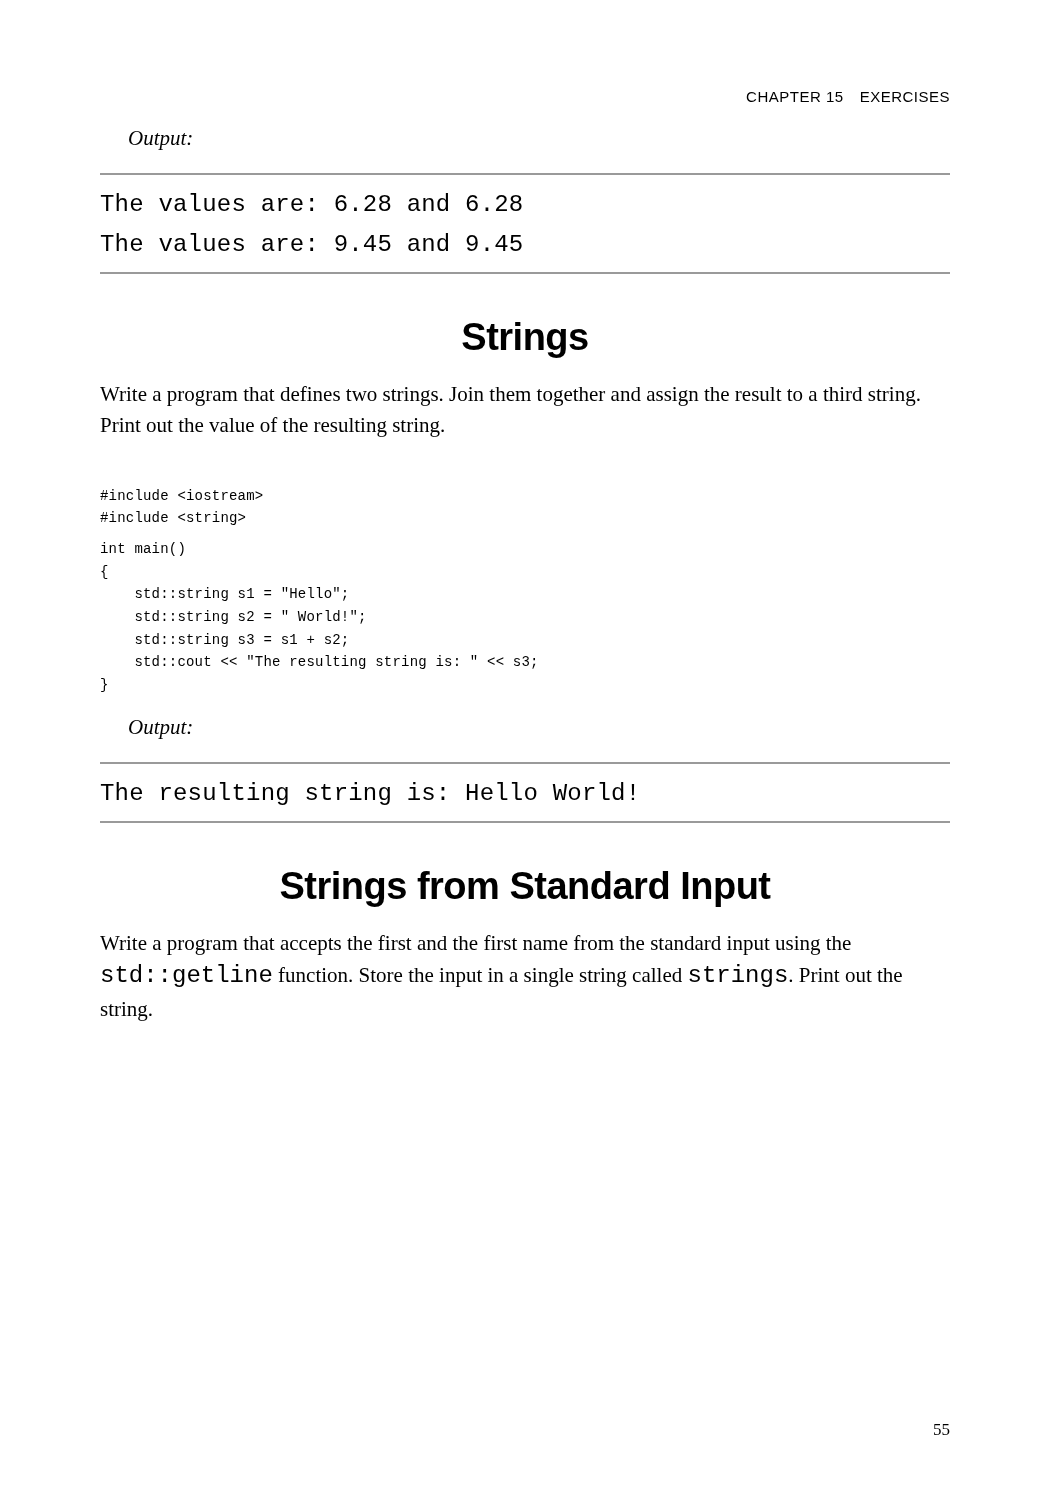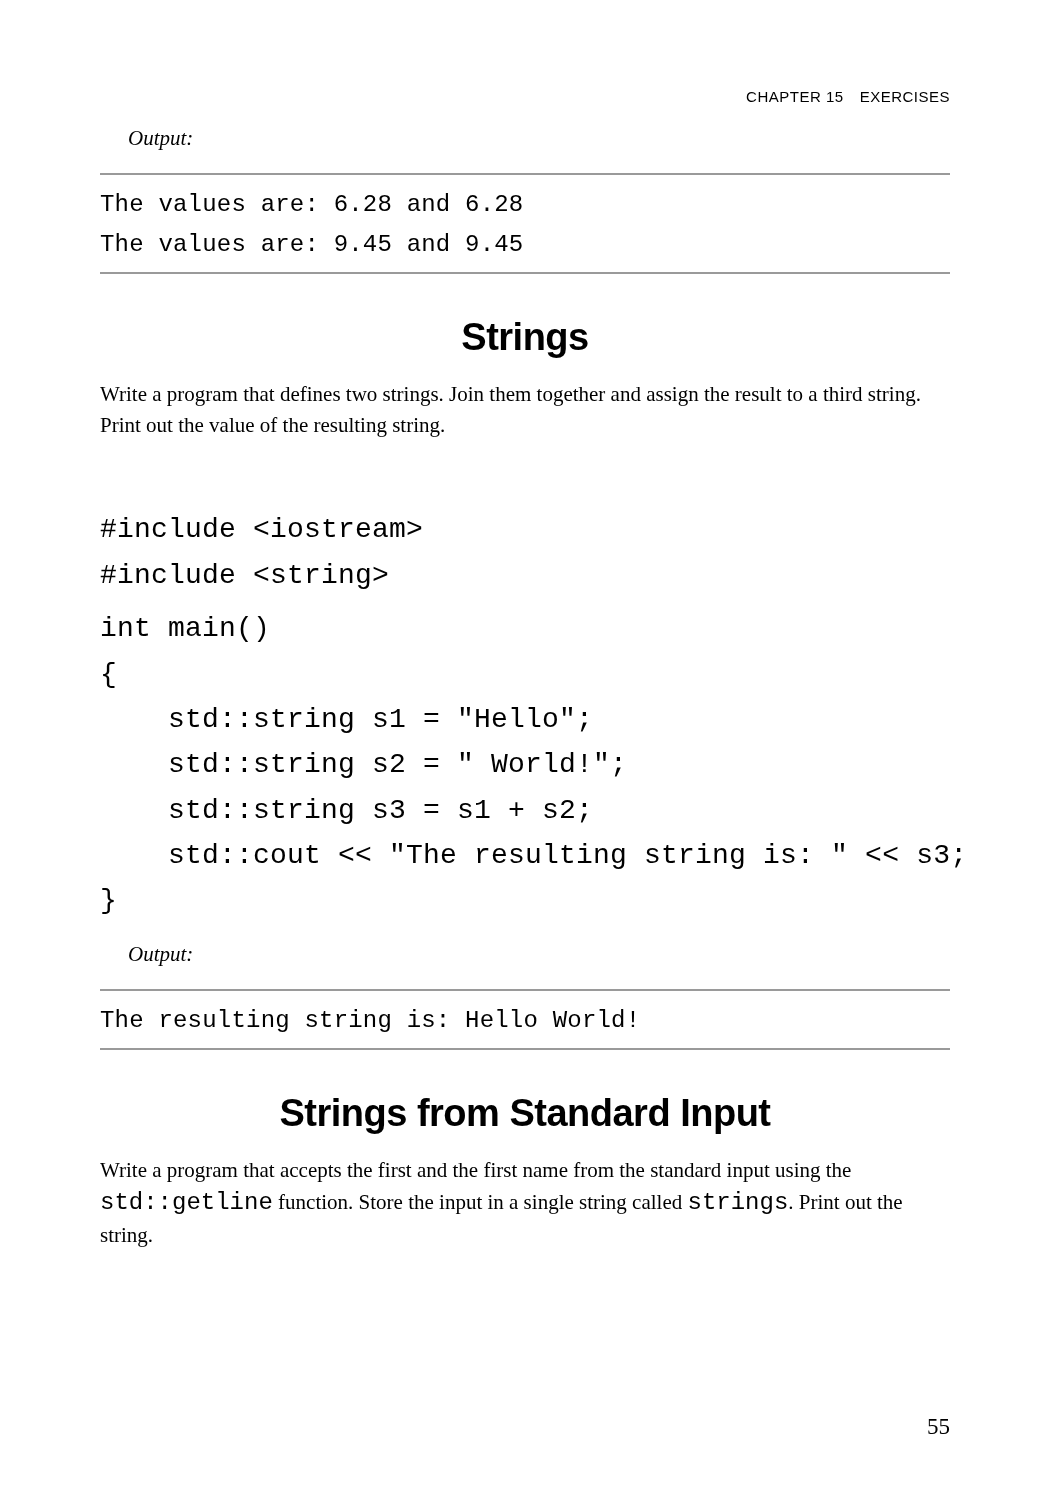--- a/index.html
+++ b/index.html
@@ -45,21 +45,21 @@
     }
     .output-block {
       font-family: 'Courier New', Courier, monospace;
       font-size: 24px;
       line-height: 1.65;
       padding: 10px 0 8px 0;
       letter-spacing: 0.2px;
     }
     .code-block {
       font-family: 'Courier New', Courier, monospace;
-      font-size: 28px;
+      font-size: 14px;
       line-height: 1.62;
       white-space: pre;
       letter-spacing: 0.2px;
       margin-bottom: 6px;
     }
     .code-spacer { height: 8px; }
     h2.section-heading {
       font-family: 'Arial Black', Arial, sans-serif;
       font-weight: 700;
       font-size: 38px;
@@ -76,21 +76,21 @@
     }
     .inline-mono {
       font-family: 'Courier New', Courier, monospace;
       font-size: 24px;
     }
     .page-number {
       position: absolute;
       bottom: 60px;
       right: 100px;
       font-family: Georgia, serif;
-      font-size: 23px;
+      font-size: 17px;
     }
   </style>
 </head>
 <body>
 
 <div class="header-line">
   <span class="chapter-num">CHAPTER 15</span><span>EXERCISES</span>
 </div>
 
 <p class="output-label">Output:</p>

